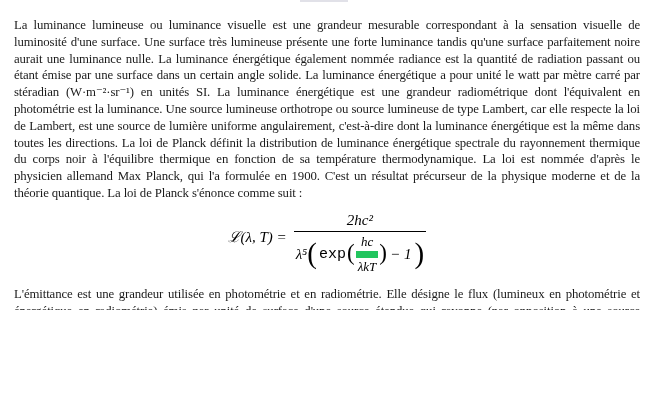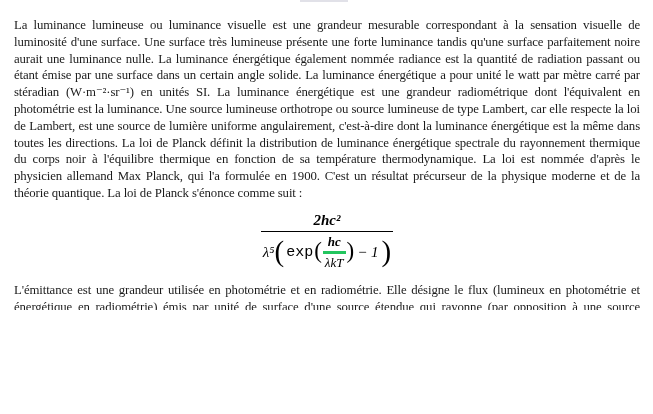--- a/index.html
+++ b/index.html
@@ -51,55 +51,55 @@
     transform: translateY(-7px);
   }
   .frac {
     display: inline-flex;
     flex-direction: column;
     align-items: center;
   }
   .frac > .num {
     text-align: right;
     padding: 0 6px 2px 6px;
-    font-weight: bold;
   }
   .frac > .den {
     border-top: 1.2px solid #000;
     padding: 2px 2px 0 2px;
     display: inline-flex;
     align-items: center;
     white-space: nowrap;
   }
   .frac.inner {
     font-size: 13px;
     margin: 0 1px;
   }
   .frac.inner > .num { padding: 0 3px 1px 3px; }
-  .frac.inner > .den { padding: 1px 2px 0 2px; border-top: 3px solid #22c55e; }
+  .frac.inner > .den { padding: 1px 2px 0 2px; border-top: 7px solid #22c55e; }
   .paren {
     font-style: normal;
     line-height: 0.85;
     font-weight: 400;
   }
   .paren.lg { font-size: 29px; transform: translateY(-1px); }
   .paren.md { font-size: 23px; transform: translateY(-1px); }
   .roman { font-style: normal; margin: 0 1px 0 2px; font-family: Liberation Mono, monospace; }
   .minus-one { margin: 0 3px 0 3px; }
 </style>
 </head>
 <body>
 
 <div class="page">
 
   <div class="header-artifact"></div>
 
   <p class="para">La luminance lumineuse ou luminance visuelle est une grandeur mesurable correspondant à la sensation visuelle de luminosité d'une surface. Une surface très lumineuse présente une forte luminance tandis qu'une surface parfaitement noire aurait une luminance nulle. La luminance énergétique également nommée radiance est la quantité de radiation passant ou étant émise par une surface dans un certain angle solide. La luminance énergétique a pour unité le watt par mètre carré par stéradian (W·m⁻²·sr⁻¹) en unités SI. La luminance énergétique est une grandeur radiométrique dont l'équivalent en photométrie est la luminance. Une source lumineuse orthotrope ou source lumineuse de type Lambert, car elle respecte la loi de Lambert, est une source de lumière uniforme angulairement, c'est-à-dire dont la luminance énergétique est la même dans toutes les directions. La loi de Planck définit la distribution de luminance énergétique spectrale du rayonnement thermique du corps noir à l'équilibre thermique en fonction de sa température thermodynamique. La loi est nommée d'après le physicien allemand Max Planck, qui l'a formulée en 1900. C'est un résultat précurseur de la physique moderne et de la théorie quantique. La loi de Planck s'énonce comme suit :</p>
 
   <div class="formula-block">
+    <span class="f-lhs">ℒ(λ, T) =</span>
     <span class="frac">
       <span class="num">2hc²</span>
       <span class="den">
         <span>λ⁵</span>
         <span class="paren lg">(</span>
         <span class="roman">exp</span>
         <span class="paren md">(</span>
         <span class="frac inner">
           <span class="num">hc</span>
           <span class="den">λkT</span>

